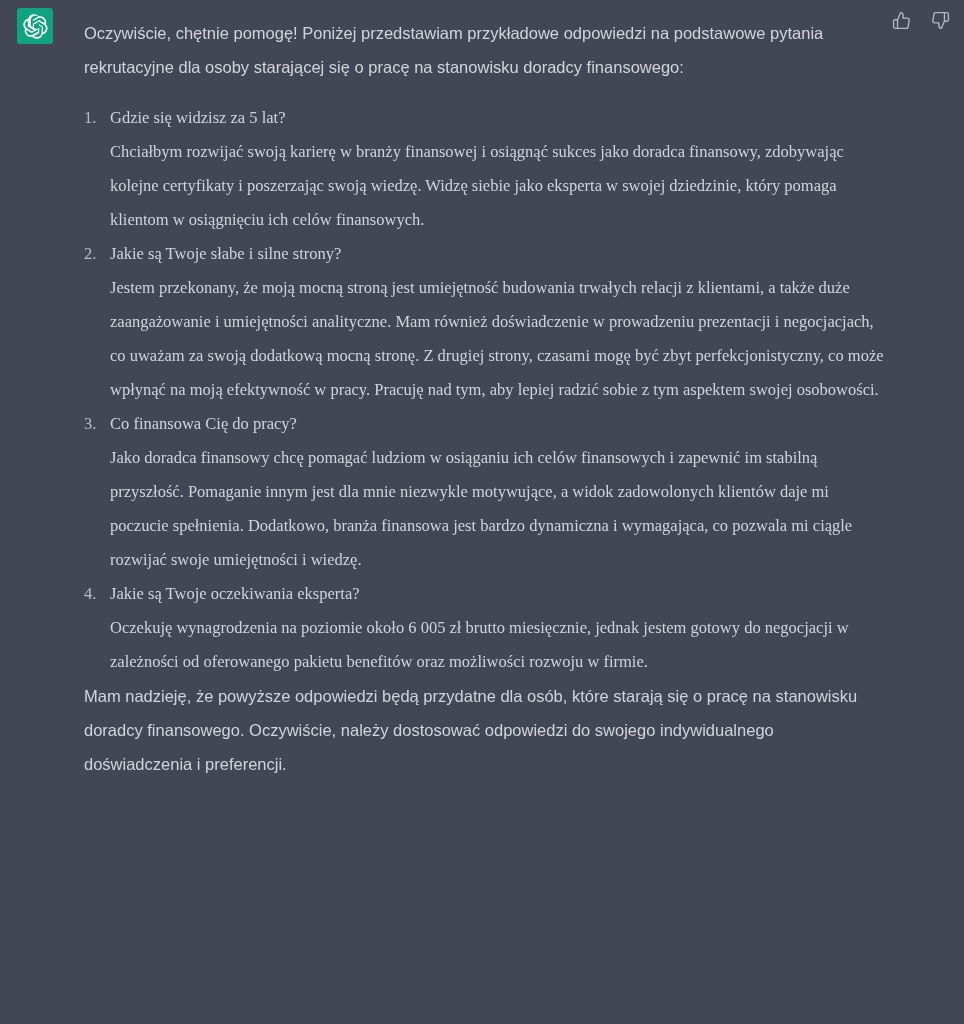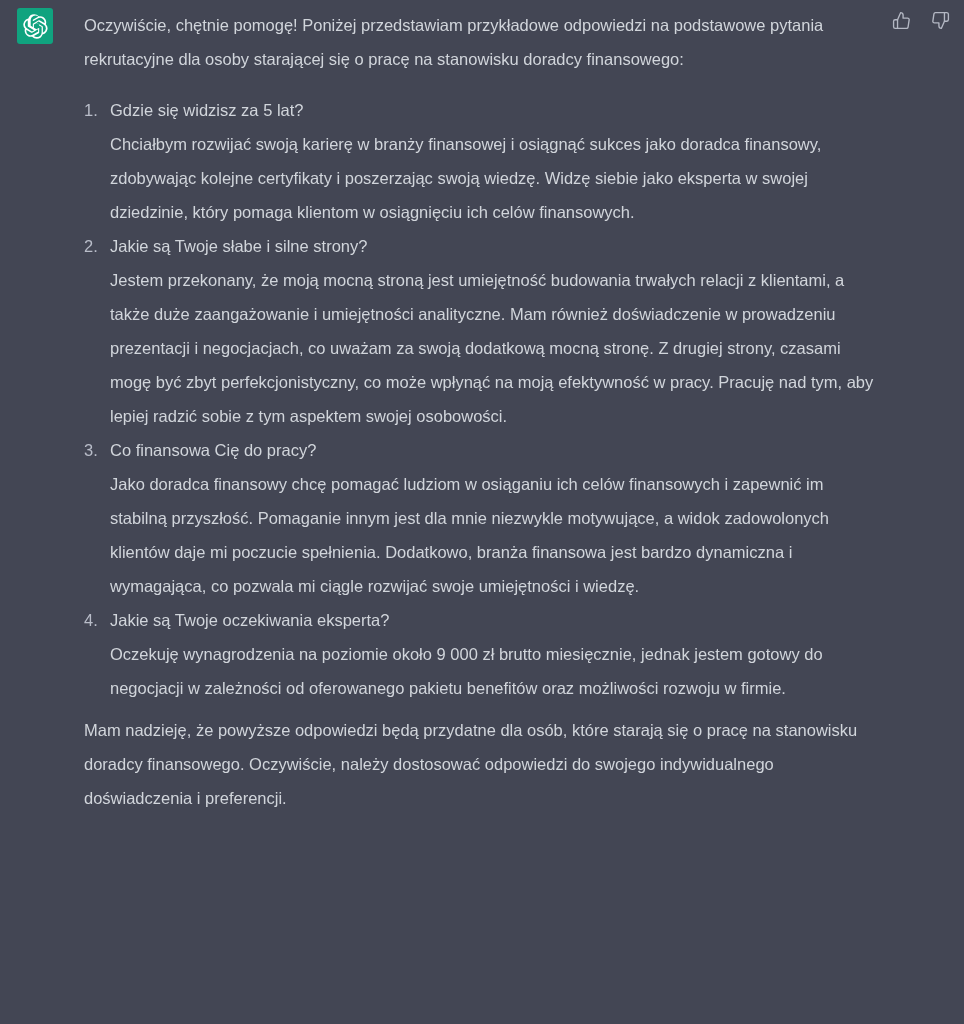--- a/index.html
+++ b/index.html
@@ -66,43 +66,44 @@
   .fb-btn svg {
     width: 19px;
     height: 19px;
     display: block;
   }
 
   
   .content {
     position: absolute;
     left: 84px;
-    top: 8px;
+    top: 16px;
     width: 800px;
     color: #d1d5db;
     font-size: 16.5px;
     line-height: 34px;
     -webkit-font-smoothing: antialiased;
   }
 
   .content p {
     margin: 0;
     padding: 0;
     color: #d1d5db;
   }
 
   .intro-para {
     padding-top: 6px;
   }
 
   ol.qa-list {
-    margin: 17px 0 8px 0;
+    margin: 17px 0 0 0;
     padding: 0;
     list-style: none;
     counter-reset: qa;
+    font-family: Liberation Serif, serif;
   }
   ol.qa-list > li {
     counter-increment: qa;
     position: relative;
     padding-left: 26px;
     margin: 0;
   }
   ol.qa-list > li::before {
     content: counter(qa) ".";
     position: absolute;
@@ -163,20 +164,20 @@
       <li>
         <p class="q-title">Jakie są Twoje słabe i silne strony?</p>
         <p class="q-answer">Jestem przekonany, że moją mocną stroną jest umiejętność budowania trwałych relacji z klientami, a także duże zaangażowanie i umiejętności analityczne. Mam również doświadczenie w prowadzeniu prezentacji i negocjacjach, co uważam za swoją dodatkową mocną stronę. Z drugiej strony, czasami mogę być zbyt perfekcjonistyczny, co może wpłynąć na moją efektywność w pracy. Pracuję nad tym, aby lepiej radzić sobie z tym aspektem swojej osobowości.</p>
       </li>
       <li>
         <p class="q-title">Co finansowa Cię do pracy?</p>
         <p class="q-answer">Jako doradca finansowy chcę pomagać ludziom w osiąganiu ich celów finansowych i zapewnić im stabilną przyszłość. Pomaganie innym jest dla mnie niezwykle motywujące, a widok zadowolonych klientów daje mi poczucie spełnienia. Dodatkowo, branża finansowa jest bardzo dynamiczna i wymagająca, co pozwala mi ciągle rozwijać swoje umiejętności i wiedzę.</p>
       </li>
       <li>
         <p class="q-title">Jakie są Twoje oczekiwania eksperta?</p>
-        <p class="q-answer">Oczekuję wynagrodzenia na poziomie około 9 000 zł brutto miesięcznie, jednak jestem gotowy do negocjacji w zależności od oferowanego pakietu benefitów oraz możliwości rozwoju w firmie.</p>
+        <p class="q-answer">Oczekuję wynagrodzenia na poziomie około 6 005 zł brutto miesięcznie, jednak jestem gotowy do negocjacji w zależności od oferowanego pakietu benefitów oraz możliwości rozwoju w firmie.</p>
       </li>
     </ol>
 
     <p class="outro-para">Mam nadzieję, że powyższe odpowiedzi będą przydatne dla osób, które starają się o pracę na stanowisku doradcy finansowego. Oczywiście, należy dostosować odpowiedzi do swojego indywidualnego doświadczenia i preferencji.</p>
 
   </div>
 </div>
 
 </body></html>

